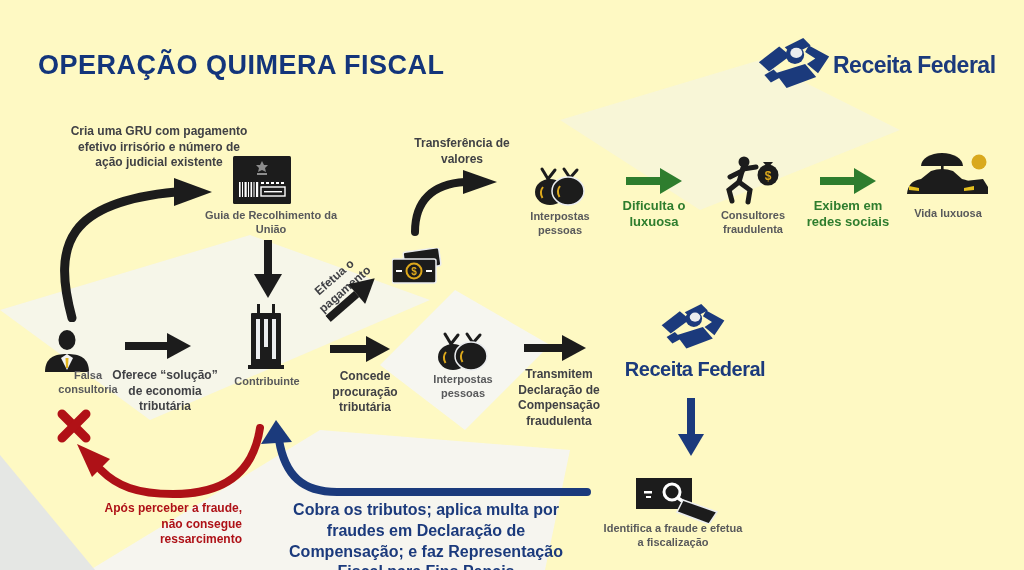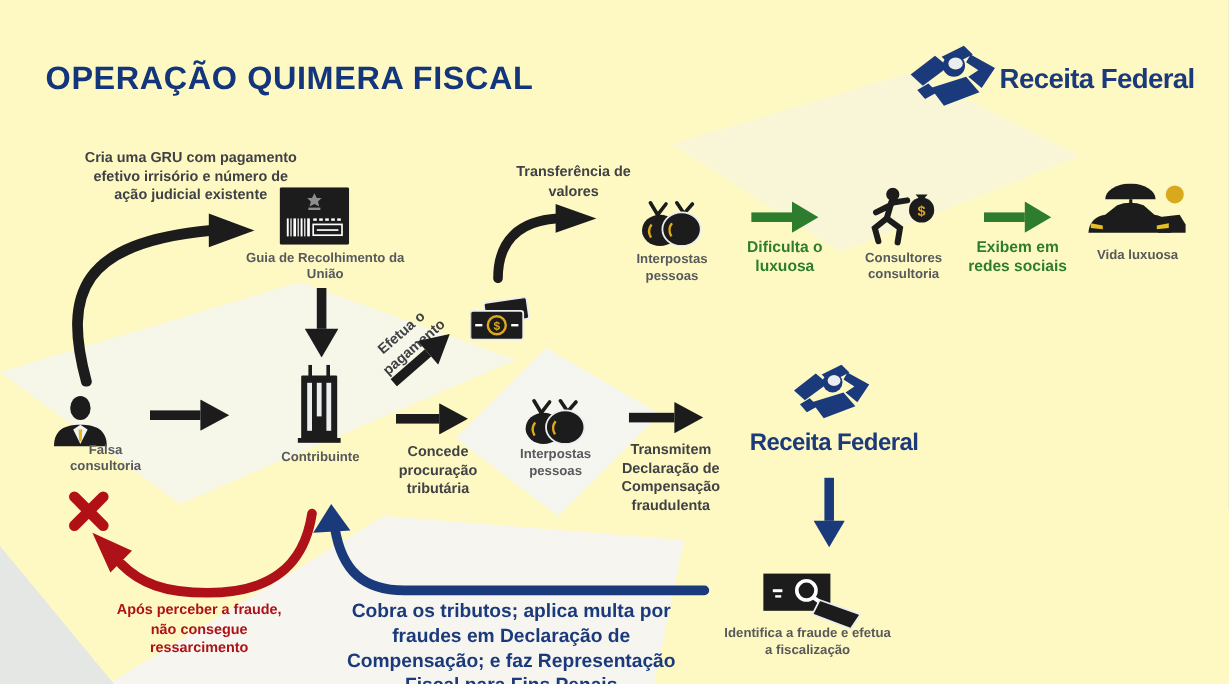--- a/index.html
+++ b/index.html
@@ -71,21 +71,21 @@
     <rect x="28" y="31" width="24" height="9" fill="none" stroke="#ffffff" stroke-width="1.4"></rect>
     <rect x="31" y="35" width="18" height="1.4" fill="#ffffff"></rect>
   </svg>
   <div class="abs caption" style="left:204px;top:208px;width:134px;">Guia de Recolhimento da União</div>
 
   <svg class="abs" style="left:254px;top:240px" width="28" height="58" viewBox="0 0 28 58">
     <rect x="10" y="0" width="8" height="34" fill="#1c1c1c"></rect>
     <polygon points="0,34 28,34 14,58" fill="#1c1c1c"></polygon>
   </svg>
 
-  <div class="abs note" style="left:426px;top:136px;width:104px;text-align:center;">Transferência de valores</div>
+  <div class="abs note" style="left:410px;top:136px;width:104px;text-align:center;">Transferência de valores</div>
   <svg class="abs" style="left:405px;top:170px" width="100" height="66" viewBox="0 0 100 66">
     <path d="M10,62 C10,30 28,14 60,12" stroke="#1c1c1c" stroke-width="8" fill="none" stroke-linecap="round"></path>
     <polygon points="58,0 92,12 58,24" fill="#1c1c1c"></polygon>
   </svg>
 
   <svg class="abs" style="left:530px;top:161px" width="60" height="46" viewBox="0 0 60 46">
     <g stroke="#1c1c1c" stroke-width="3" stroke-linecap="round">
       <path d="M18,18 L12,8" fill="none"></path>
         <path d="M18,18 L25,9" fill="none"></path>
       <path d="M40,17 L34,8" fill="none"></path>
@@ -110,21 +110,21 @@
       <path d="M21,12 L17,26"></path>
       <path d="M20,15 L8,21"></path>
       <path d="M21,13 L34,11"></path>
       <path d="M17,26 L28,34 L26,46"></path>
       <path d="M17,26 L7,34 L10,45"></path>
     </g>
     <circle cx="46" cy="19" r="10.5" fill="#1c1c1c"></circle>
     <polygon points="41,6 51,6 46,12" fill="#1c1c1c"></polygon>
     <text x="46" y="24" text-anchor="middle" font-size="12" font-weight="bold" fill="#dda81c" font-family="Liberation Sans, sans-serif">$</text>
   </svg>
-  <div class="abs caption" style="left:706px;top:208px;width:94px;">Consultores consultoria</div>
+  <div class="abs caption" style="left:706px;top:208px;width:94px;">Consultores fraudulenta</div>
 
   <svg class="abs" style="left:820px;top:168px" width="56" height="26" viewBox="0 0 56 26">
     <rect x="0" y="9" width="34" height="8" fill="#2e7d2e"></rect>
       <polygon points="34,0 56,13 34,26" fill="#2e7d2e"></polygon>
   </svg>
   <div class="abs green-label" style="left:796px;top:198px;width:104px;">Exibem em redes sociais</div>
 
   <svg class="abs" style="left:905px;top:153px" width="84" height="50" viewBox="0 0 84 50">
     <circle cx="74" cy="9" r="7.5" fill="#d9a91d"></circle>
     <path d="M16,13 A21,13 0 0 1 58,13 Z" fill="#1c1c1c"></path>
@@ -141,20 +141,21 @@
     <path d="M1,42 C1,28 10,24 23,24 C36,24 45,28 45,42 Z" fill="#1c1c1c"></path>
     <polygon points="23,24 17,28 23,40 29,28" fill="#f2f3f4"></polygon>
     <polygon points="21.5,28 24.5,28 24,38 22,38" fill="#e3b61f"></polygon>
   </svg>
   <div class="abs caption" style="left:31px;top:368px;width:74px;margin-left:20px;">Falsa consultoria</div>
 
   <svg class="abs" style="left:125px;top:333px" width="66" height="26" viewBox="0 0 66 26">
     <rect x="0" y="9" width="42" height="8" fill="#1c1c1c"></rect>
       <polygon points="42,0 66,13 42,26" fill="#1c1c1c"></polygon>
   </svg>
+  <div class="abs note" style="left:105px;top:368px;width:120px;">Oferece “solução” de economia tributária</div>
 
   <svg class="abs" style="left:248px;top:304px" width="36" height="66" viewBox="0 0 36 66">
     <rect x="9" y="0" width="3" height="10" fill="#1c1c1c"></rect>
       <rect x="24" y="0" width="3" height="10" fill="#1c1c1c"></rect>
     <rect x="3" y="9" width="30" height="53" rx="1" fill="#1c1c1c"></rect>
     <rect x="8" y="15" width="4" height="40" fill="#ebedef"></rect>
     <rect x="16" y="15" width="4" height="28" fill="#ebedef"></rect>
     <rect x="24" y="15" width="4" height="40" fill="#ebedef"></rect>
     <rect x="0" y="61" width="36" height="4" fill="#1c1c1c"></rect>
   </svg>
@@ -241,15 +242,15 @@
     <g stroke="#b11116" stroke-width="9" stroke-linecap="round">
       <path d="M6,6 L30,30"></path>
         <path d="M30,6 L6,30"></path>
     </g>
   </svg>
 
   <svg class="abs" style="left:55px;top:418px" width="215" height="84" viewBox="0 0 215 84">
     <path d="M205,10 C198,56 168,76 118,76 C82,76 62,68 46,52" stroke="#ae1117" stroke-width="8" fill="none" stroke-linecap="round"></path>
     <polygon points="22,26 55,41 37,59" fill="#ae1117"></polygon>
   </svg>
-  <div class="abs red-label" style="left:90px;top:501px;width:152px;">Após perceber a fraude, não consegue ressarcimento</div>
+  <div class="abs red-label" style="left:90px;top:501px;width:152px;text-align:right;">Após perceber a fraude, não consegue ressarcimento</div>
 
 </div>
 
 </body></html>

